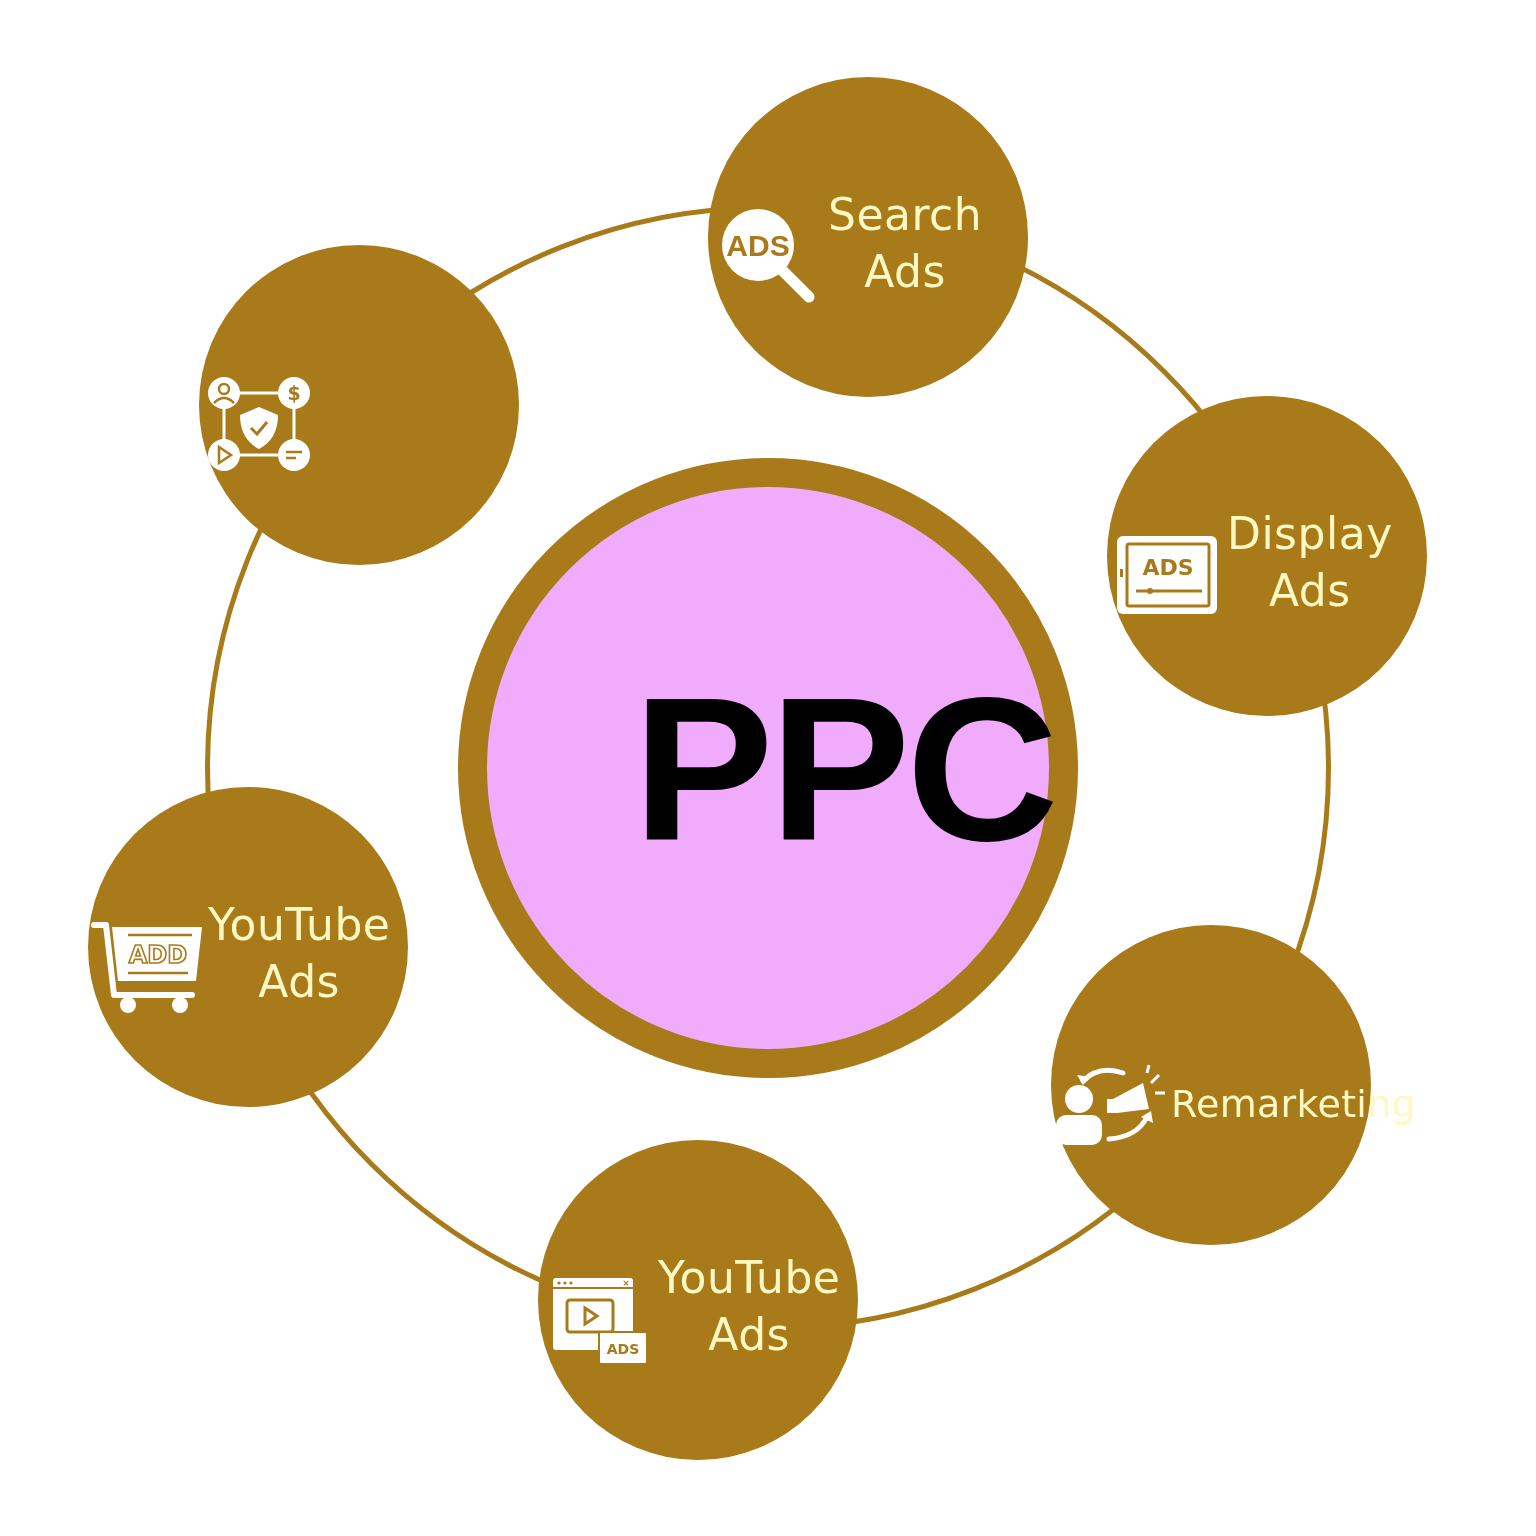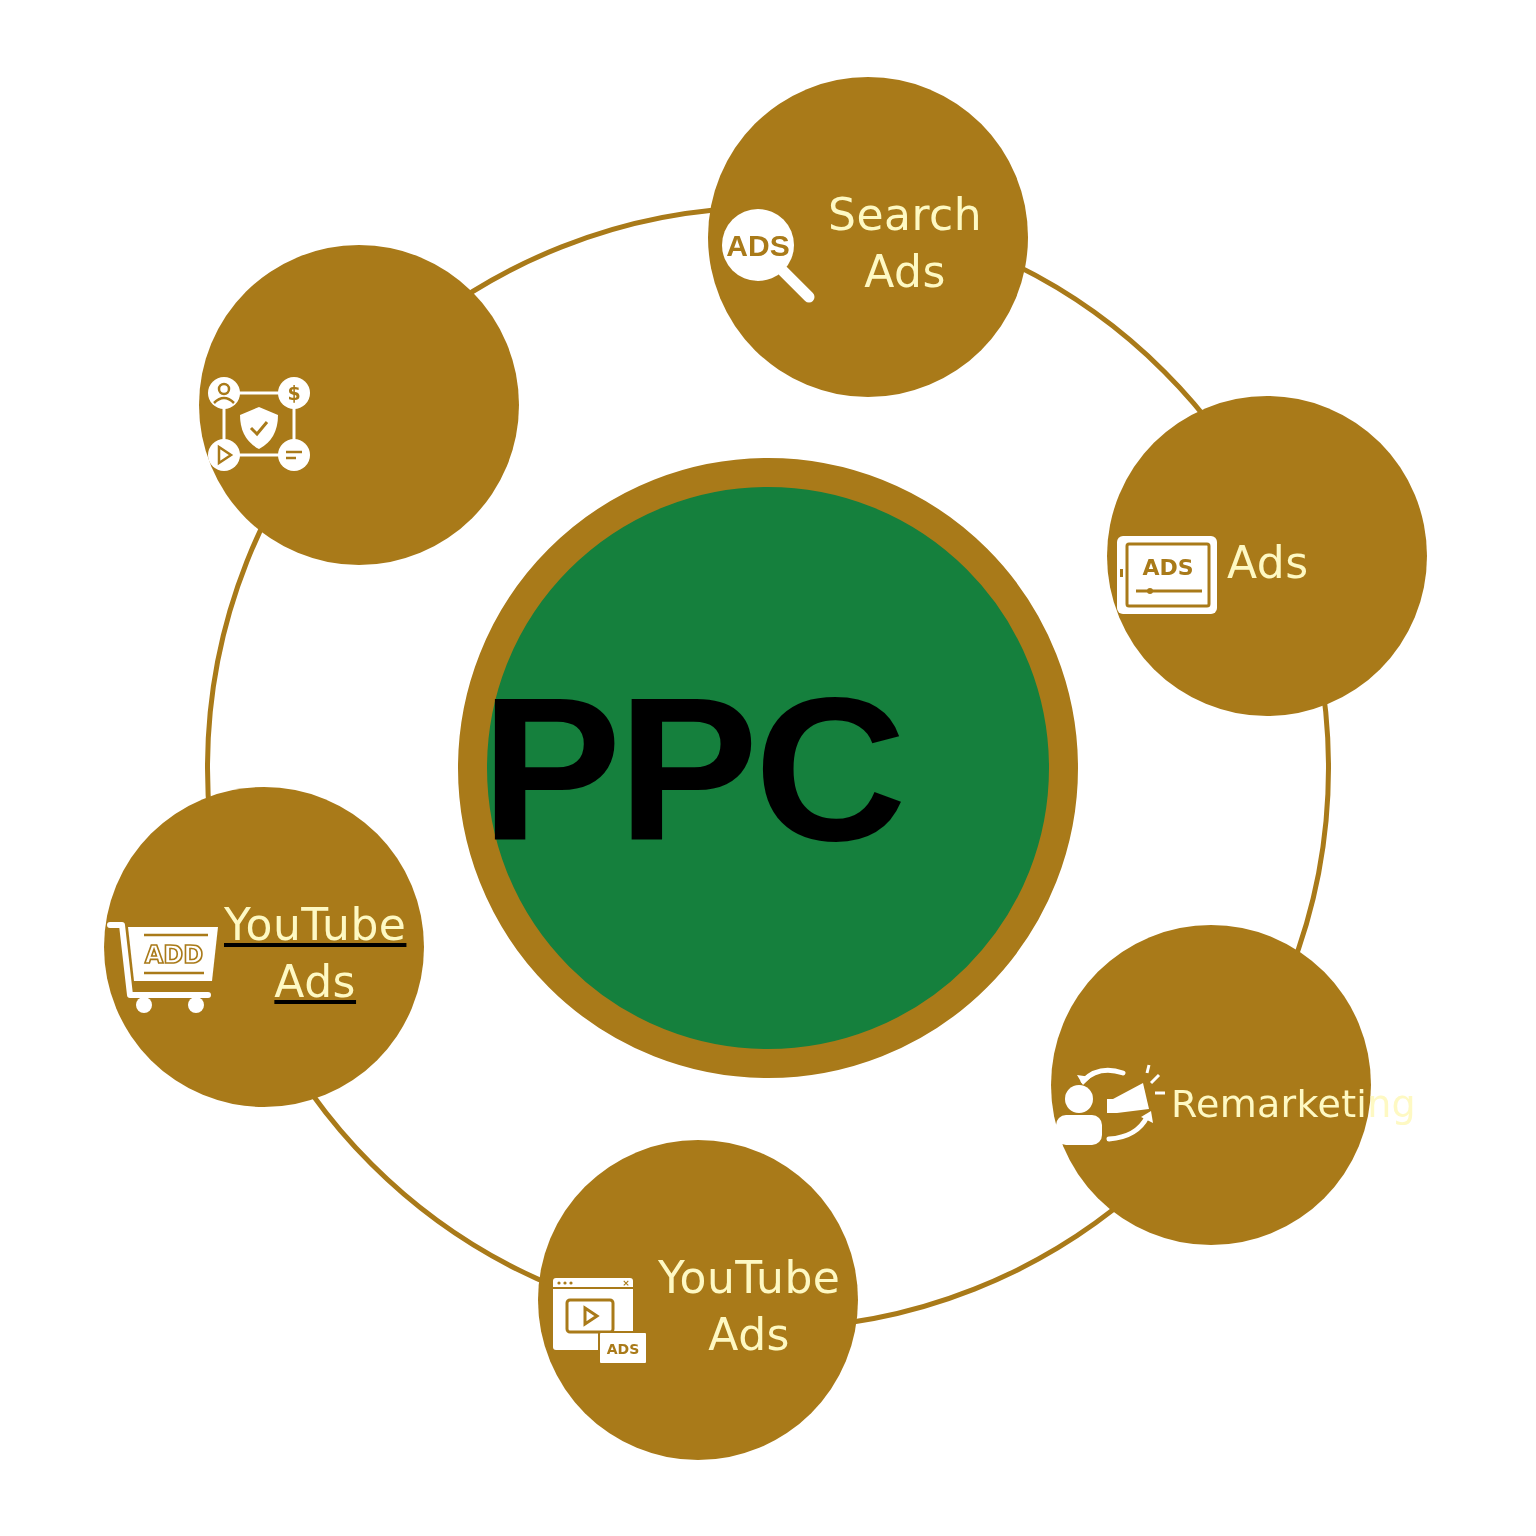--- a/index.html
+++ b/index.html
@@ -2,22 +2,22 @@
 <html><head>
 <meta charset="utf-8">
 <style>
   html, body { margin: 0; padding: 0; background: #ffffff; }
   body { width: 1536px; height: 1536px; position: relative; overflow: hidden;
          font-family: "DejaVu Sans", "Liberation Sans", sans-serif; }
   .canvas { position: absolute; left: 0; top: 0; width: 1536px; height: 1536px; }
   .orbit { position: absolute; left: 205px; top: 205px; width: 1126px; height: 1126px;
            border-radius: 50%; border: 5px solid #A97A19; box-sizing: border-box; }
   .hub { position: absolute; left: 458px; top: 458px; width: 620px; height: 620px;
-         border-radius: 50%; border: 29px solid #A97A19; box-sizing: border-box; background: #15803d;
-         display: flex; align-items: center; justify-content: flex-start; }
+         border-radius: 50%; border: 29px solid #A97A19; box-sizing: border-box; background: #f0abfc;
+         display: flex; align-items: center; justify-content: flex-end; }
   .hub-label { font-family: "Liberation Sans", "DejaVu Sans", sans-serif; font-weight: 700;
                font-size: 205px; letter-spacing: -4px; color: #000; line-height: 1;
                transform: scaleX(1.03); margin-top: 0px; }
   .node { position: absolute; width: 320px; height: 320px; border-radius: 50%;
           background: #A97A19; display: flex; flex-direction: row; align-items: center;
           justify-content: flex-start; box-sizing: border-box; text-align: center; }
   .node .icon { width: 120px; height: 100px; margin-top: 40px; display: flex; align-items: center; justify-content: center; }
   .node .label { color: #fef9c3; font-family: "DejaVu Sans", sans-serif; font-size: 44px;
                  line-height: 57px; margin-top: 12px; letter-spacing: 0.5px; }
   .node .label.single { font-size: 38px; margin-top: 38px; letter-spacing: 0.3px; }
@@ -53,20 +53,21 @@
       <svg width="110" height="90" viewBox="0 0 110 90">
         <rect x="5" y="5" width="100" height="78" rx="6" fill="#fff"></rect>
         <rect x="15" y="13" width="82" height="62" rx="2" fill="none" stroke="#A97A19" stroke-width="3"></rect>
         <rect x="8" y="38" width="3" height="8" fill="#A97A19"></rect>
         <text x="56" y="44" text-anchor="middle" font-family="DejaVu Sans, sans-serif" font-weight="700" font-size="22" fill="#A97A19">ADS</text>
         <line x1="24" y1="60" x2="90" y2="60" stroke="#A97A19" stroke-width="3"></line>
         <circle cx="38" cy="60" r="3" fill="#A97A19"></circle>
       </svg>
     </div>
     <div class="label">
+      <span>Display</span>
       <span>Ads</span>
     </div>
   </div>
 
   <div class="node" style="left:1051px; top:925px;">
     <div class="icon">
       <svg width="120" height="100" viewBox="0 0 120 100">
         <circle cx="28" cy="44" r="14" fill="#fff"></circle>
         <rect x="5" y="60" width="46" height="30" rx="10" fill="#fff"></rect>
         <path d="M72 18 Q48 10 32 26" fill="none" stroke="#fff" stroke-width="5" stroke-linecap="round"></path>
@@ -99,21 +100,21 @@
         <rect x="56" y="62" width="48" height="32" rx="2" fill="#fff" stroke="#A97A19" stroke-width="2"></rect>
         <text x="80" y="84" text-anchor="middle" font-family="DejaVu Sans, sans-serif" font-weight="700" font-size="14" fill="#A97A19">ADS</text>
       </svg>
     </div>
     <div class="label">
       <span>YouTube</span>
       <span>Ads</span>
     </div>
   </div>
 
-  <div class="node" style="left:104px; top:787px;text-decoration:underline;">
+  <div class="node" style="left:88px; top:787px;">
     <div class="icon">
       <svg width="120" height="100" viewBox="0 0 120 100">
         <path d="M6 8 L18 8 L26 78 L104 78" fill="none" stroke="#fff" stroke-width="6" stroke-linejoin="round" stroke-linecap="round"></path>
         <path d="M24 10 L114 10 L108 64 L30 64 Z" fill="#fff"></path>
         <line x1="40" y1="18" x2="104" y2="18" stroke="#A97A19" stroke-width="2.5"></line>
         <line x1="40" y1="56" x2="100" y2="56" stroke="#A97A19" stroke-width="2.5"></line>
         <text x="70" y="46" text-anchor="middle" font-family="DejaVu Sans, sans-serif" font-weight="700" font-size="24" fill="#fff" stroke="#A97A19" stroke-width="1.6">ADD</text>
         <circle cx="40" cy="88" r="8" fill="#fff"></circle>
         <circle cx="92" cy="88" r="8" fill="#fff"></circle>
       </svg>

